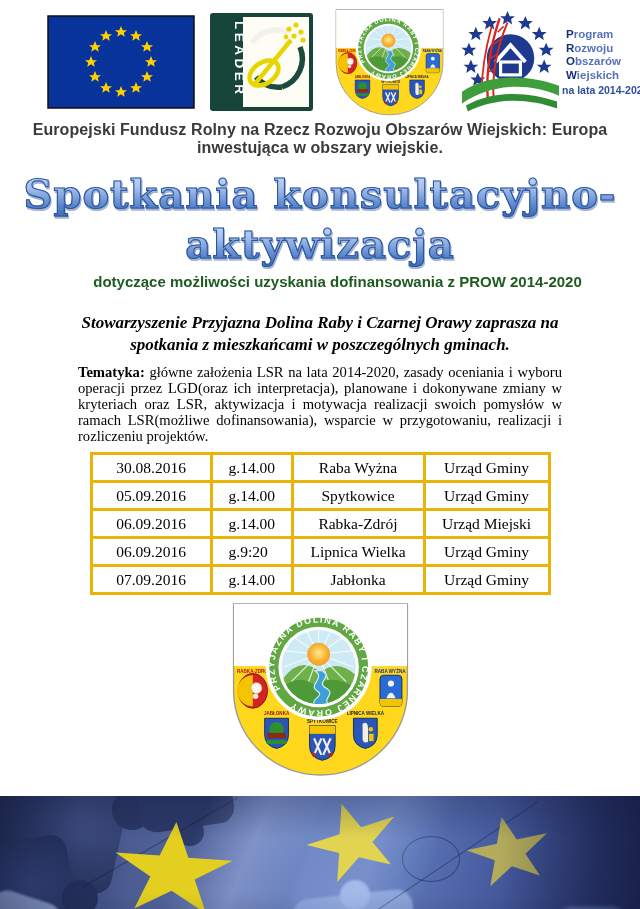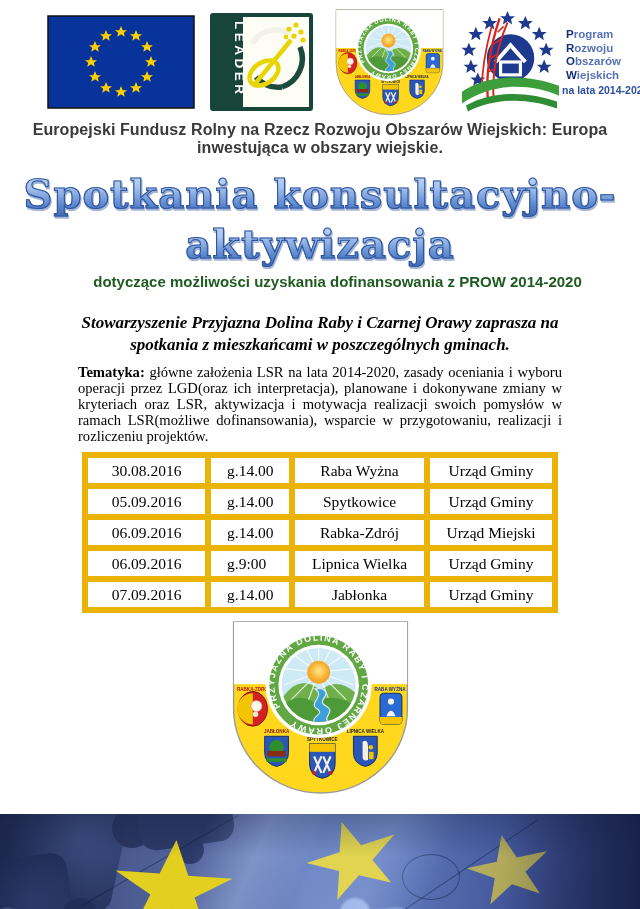--- a/index.html
+++ b/index.html
@@ -31,21 +31,21 @@
   .subtitle{margin-top:4px;text-align:center;font-family:"Liberation Sans",sans-serif;
     font-size:15px;font-weight:bold;color:#1e5b20;margin-left:35px;}
 
   .invitation{margin:22px 58px 0;text-align:center;font-weight:bold;font-style:italic;
     font-size:17px;line-height:22px;color:#000;}
   .topics{margin:8px 78px 4px;text-align:justify;font-size:14.6px;line-height:16px;color:#000000;}
   .topics b{font-weight:bold;}
 
   
   table.schedule{margin:8px auto 0;border-collapse:collapse;font-size:15.5px;color:#000;}
-  table.schedule td{border:6px solid #eab308;height:25px;text-align:center;padding:0 2px;}
+  table.schedule td{border:3px solid #eab308;height:25px;text-align:center;padding:0 2px;}
   table.schedule td.cell-date{width:113px;}
   table.schedule td.cell-time{width:60px;text-align:left;padding-left:16px;}
   table.schedule td.cell-place{width:125px;}
   table.schedule td.cell-venue{width:118px;}
 
   .big-shield-wrap{margin-top:6px;text-align:center;height:176px;}
   .shield-big{width:183px;height:176px;}
 
   
   .euro-banner{position:relative;margin-top:19px;width:640px;height:142px;overflow:hidden;
@@ -291,21 +291,21 @@
           <td class="cell-venue">Urząd Gminy</td>
         </tr>
         <tr>
           <td class="cell-date">06.09.2016</td>
           <td class="cell-time">g.14.00</td>
           <td class="cell-place">Rabka-Zdrój</td>
           <td class="cell-venue">Urząd Miejski</td>
         </tr>
         <tr>
           <td class="cell-date">06.09.2016</td>
-          <td class="cell-time">g.9:00</td>
+          <td class="cell-time">g.9:20</td>
           <td class="cell-place">Lipnica Wielka</td>
           <td class="cell-venue">Urząd Gminy</td>
         </tr>
         <tr>
           <td class="cell-date">07.09.2016</td>
           <td class="cell-time">g.14.00</td>
           <td class="cell-place">Jabłonka</td>
           <td class="cell-venue">Urząd Gminy</td>
         </tr>
       </tbody>

